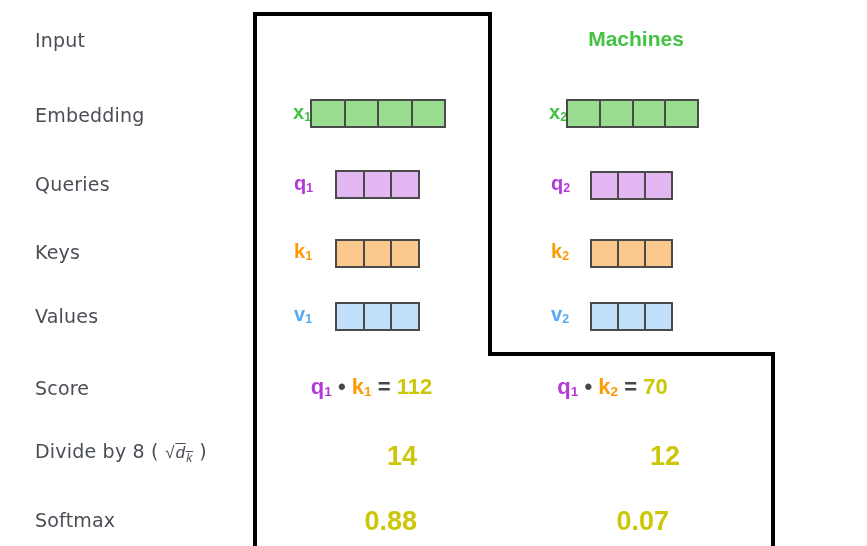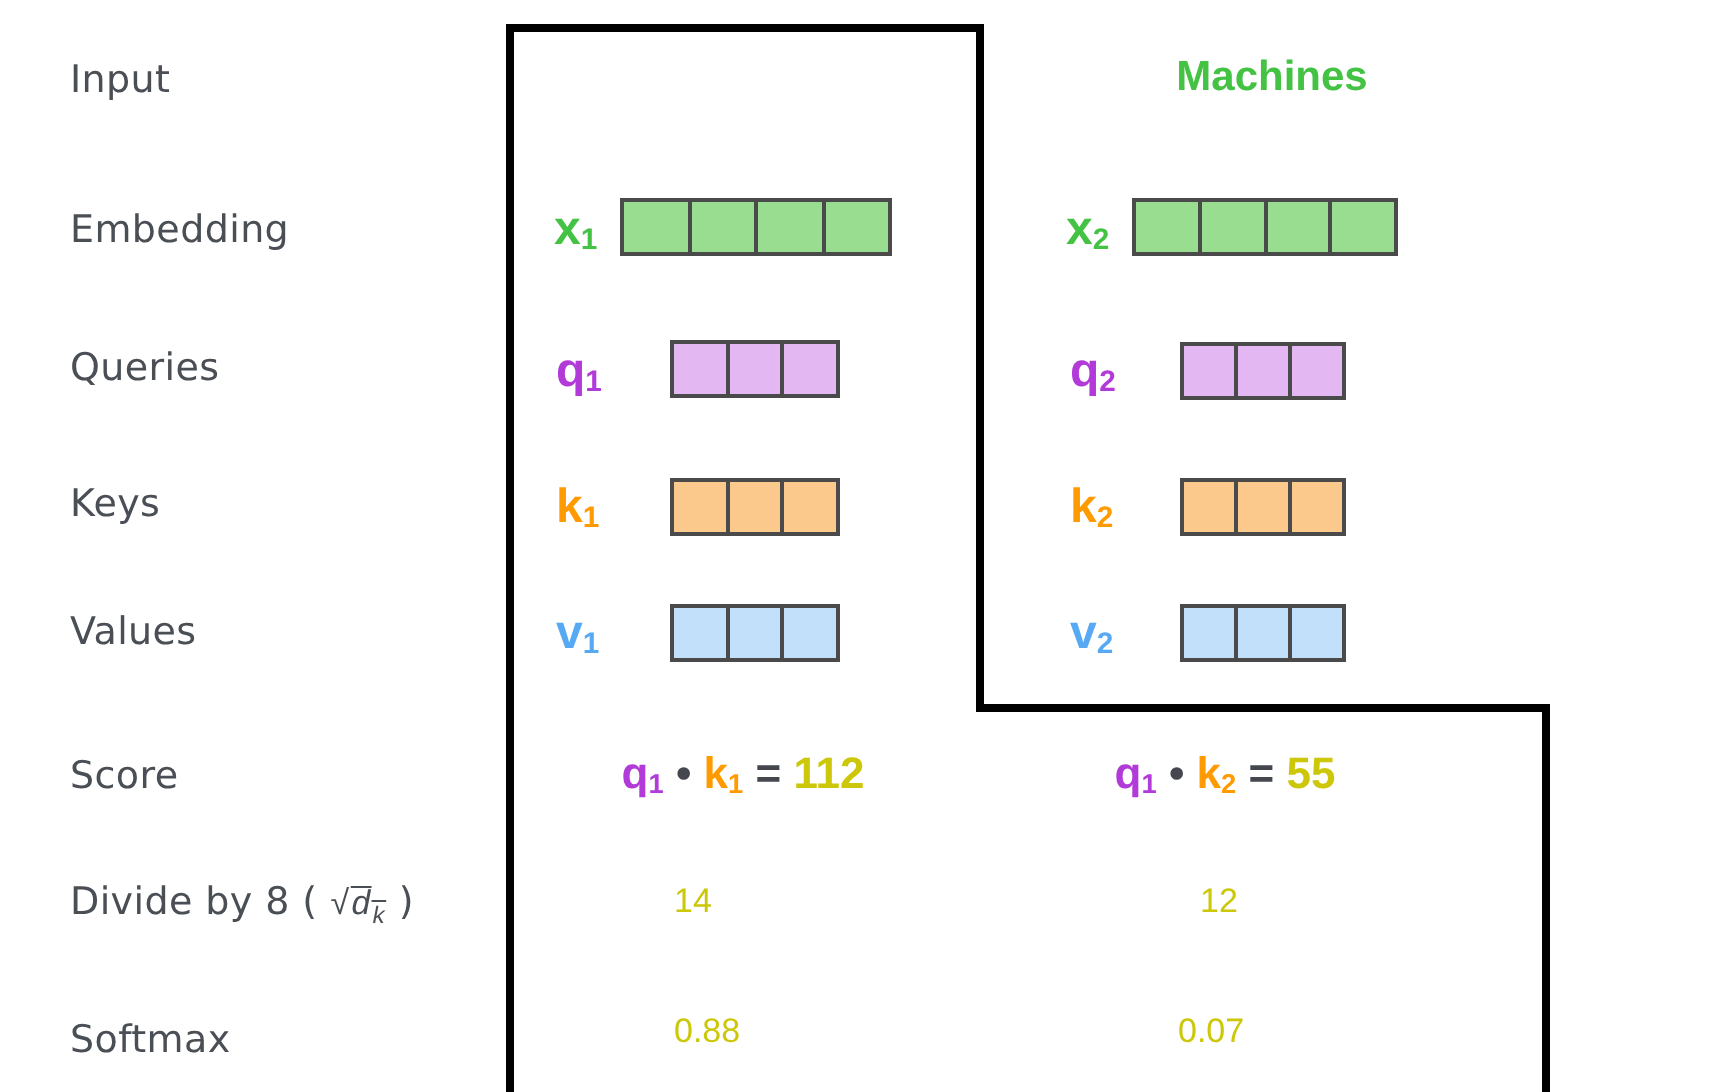--- a/index.html
+++ b/index.html
@@ -10,21 +10,21 @@
   .rowlabel{
     position:absolute;left:35px;
     font-family:"DejaVu Sans", sans-serif;
     font-size:19px;color:var(--label);letter-spacing:0.2px;white-space:nowrap;
   }
   .heading{
     position:absolute;top:27px;width:150px;text-align:center;
     font-size:21px;font-weight:bold;color:var(--green);
   }
   .veclabel{
-    position:absolute;font-size:24px;font-weight:bold;white-space:nowrap;
+    position:absolute;font-size:20px;font-weight:bold;white-space:nowrap;margin-left:16px;
   }
   .veclabel sub,.scoreline sub{font-size:0.62em;vertical-align:-0.18em;font-weight:bold;}
   .c-green{color:var(--green);}
   .c-purple{color:var(--purple);}
   .c-orange{color:var(--orange);}
   .c-blue{color:var(--blue);}
   .c-dark{color:var(--dark);}
   .c-yellow{color:var(--yellow);}
   .vecbox{
     position:absolute;display:flex;box-sizing:border-box;
@@ -34,22 +34,22 @@
   .vecbox .cell:first-child{border-left:none;}
   .fill-green .cell{background:var(--green-fill);}
   .fill-purple .cell{background:var(--purple-fill);}
   .fill-orange .cell{background:var(--orange-fill);}
   .fill-blue .cell{background:var(--blue-fill);}
   .scoreline{
     position:absolute;width:185px;text-align:center;
     font-size:22px;font-weight:bold;white-space:nowrap;
   }
   .num{
-    position:absolute;width:80px;text-align:left;
-    font-size:17px;font-weight:normal;color:var(--yellow);
+    position:absolute;width:80px;text-align:right;
+    font-size:27px;font-weight:bold;color:var(--yellow);
   }
   .sqrt-expr{font-family:Liberation Mono, monospace;font-style:italic;font-size:17px;}
   .sqrt-expr .overl{text-decoration:overline;}
   .sqrt-expr sub{font-size:0.7em;}
   #frame-svg{position:absolute;left:0;top:0;pointer-events:none;}
 </style>
 </head>
 <body>
 
 <div id="stage">
@@ -125,18 +125,18 @@
       <div class="cell"></div>
     </div>
 
   <div class="veclabel c-blue" style="left:535px;top:303px"><span>v</span><sub>2</sub></div>
   <div class="vecbox fill-blue" style="left:590px;top:302px;width:83px">
       <div class="cell"></div>
       <div class="cell"></div>
       <div class="cell"></div>
     </div>
 
-  <div class="scoreline" style="left:520px;top:374px"><span class="c-purple"><span>q</span><sub>1</sub></span><span class="c-dark"> <span>•</span> </span><span class="c-orange"><span>k</span><sub>2</sub></span><span class="c-dark"> <span>=</span> </span><span class="c-yellow">55</span></div>
+  <div class="scoreline" style="left:520px;top:374px"><span class="c-purple"><span>q</span><sub>1</sub></span><span class="c-dark"> <span>•</span> </span><span class="c-orange"><span>k</span><sub>2</sub></span><span class="c-dark"> <span>=</span> </span><span class="c-yellow">70</span></div>
 
   <div class="num" style="left:600px;top:441px">12</div>
   <div class="num" style="left:589px;top:506px">0.07</div>
 
 </div>
 
 </body></html>

